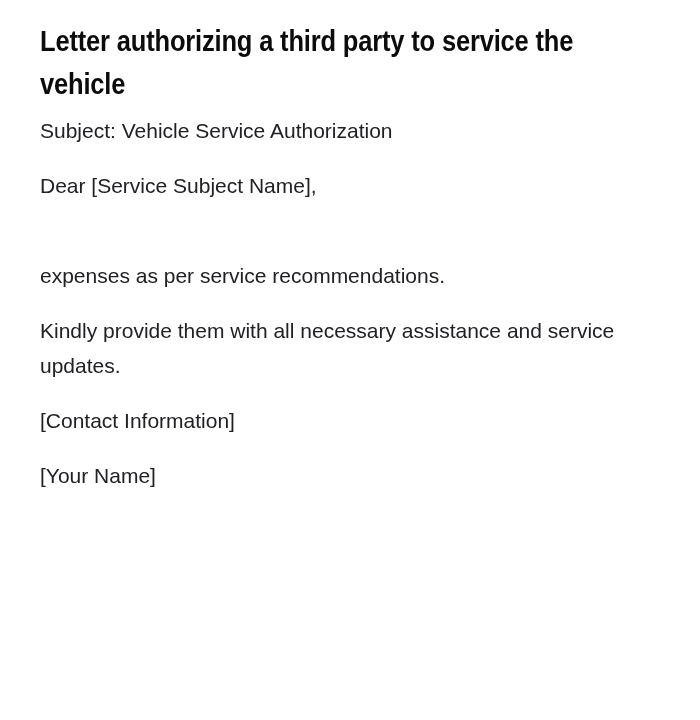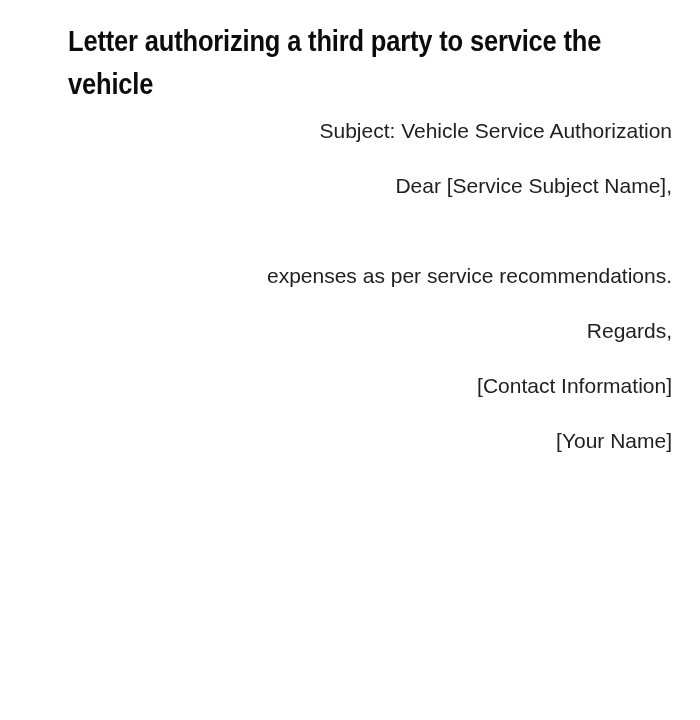--- a/index.html
+++ b/index.html
@@ -8,58 +8,56 @@
     background: #ffffff;
   }
   body {
     width: 700px;
     height: 720px;
     overflow: hidden;
     font-family: "Liberation Sans", sans-serif;
   }
   .doc {
     padding: 19px 28px 0 40px;
-    margin-left: 28px;
   }
   h1.title {
     margin: 0 0 8px 0;
     font-size: 30px;
     font-weight: 700;
     line-height: 43px;
     color: #0c0c0c;
     white-space: nowrap;
     transform: scaleX(0.85);
     transform-origin: 0 0;
     letter-spacing: -0.2px;
   }
   p.para {
     margin: 0 0 20px 0;
     font-size: 21px;
     font-weight: 400;
     line-height: 35px;
     color: #202124;
     white-space: nowrap;
     letter-spacing: 0;
-    text-align: right;
   }
 </style>
 </head>
 <body>
 
 <div class="doc">
 
   <h1 class="title"><span>Letter authorizing a third party to service the</span><br><span>vehicle</span></h1>
 
   <p class="para"><span>Subject: Vehicle Service Authorization</span></p>
 
   <p class="para"><span>Dear [Service Subject Name],</span></p>
 
 
   <p class="para"><br><span>expenses as per service recommendations.</span></p>
 
+  <p class="para"><span>Kindly provide them with all necessary assistance and service</span><br><span>updates.</span></p>
 
-  <p class="para"><span>Regards,</span></p>
 
   <p class="para"><span>[Contact Information]</span></p>
 
   <p class="para"><span>[Your Name]</span></p>
 
 </div>
 
 </body></html>

